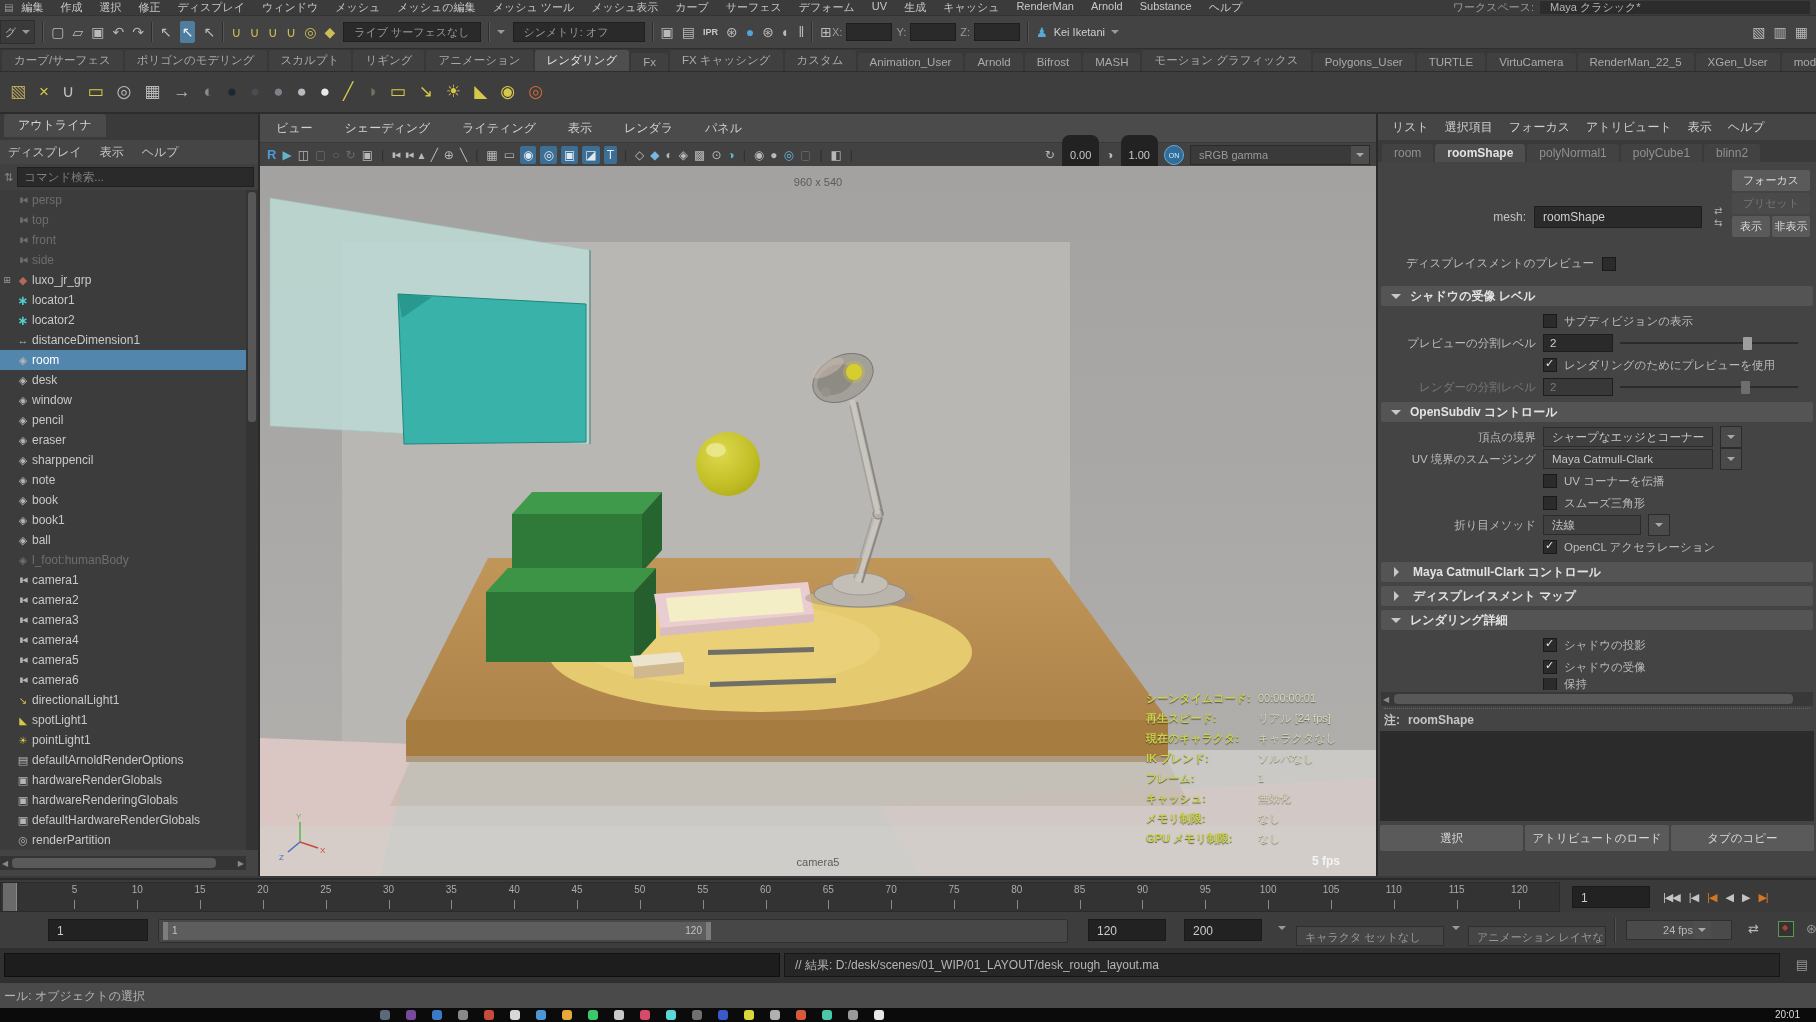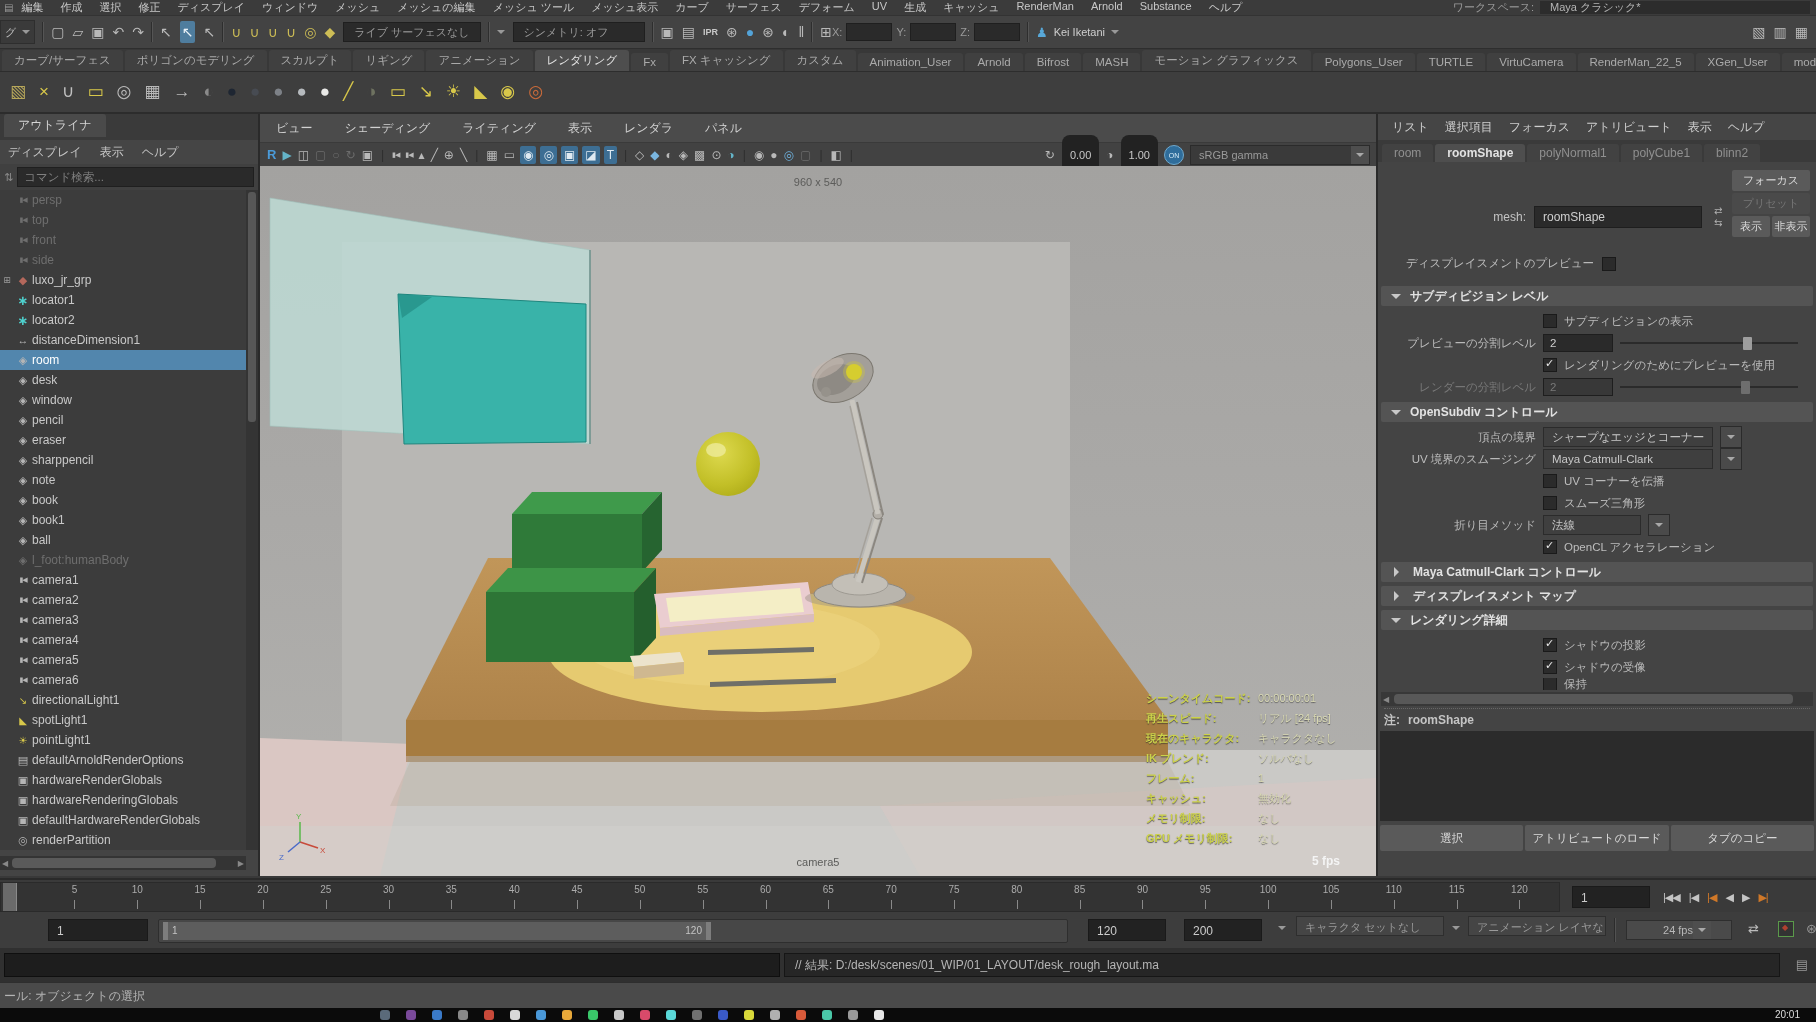--- a/index.html
+++ b/index.html
@@ -163,21 +163,21 @@
   
   #rangebar{position:absolute;left:0;top:912px;width:1816px;height:36px;background:#3d3d3d;}
   .rfield{position:absolute;top:7px;height:22px;background:#222;border:1px solid #1a1a1a;color:#ccc;font-size:12px;line-height:22px;padding-left:8px;box-sizing:border-box;}
   .rb-groove{position:absolute;left:158px;top:7px;width:908px;height:22px;background:#474747;border:1px solid #2e2e2e;border-radius:2px;}
   .rb-active{position:absolute;left:4px;top:2px;bottom:2px;width:548px;background:#5d5d5d;border-radius:2px;}
   .rb-active::before,.rb-active::after{content:"";position:absolute;top:0;bottom:0;width:5px;background:#7d7d7d;}
   .rb-active::before{left:0;} .rb-active::after{right:0;}
   .rb-s{position:absolute;left:9px;top:3px;font-size:10px;color:#c4c4c4;}
   .rb-e{position:absolute;right:9px;top:3px;font-size:10px;color:#c4c4c4;}
   .mini-dar{position:absolute;top:14px;width:0;height:0;border:4px solid transparent;border-top-color:#999;}
-  .rdd{position:absolute;top:4px;height:20px;background:#454545;border:1px solid #2e2e2e;color:#9a9a9a;font-size:11px;line-height:20px;padding-left:8px;box-sizing:border-box;white-space:nowrap;overflow:hidden;}
+  .rdd{position:absolute;top:14px;height:20px;background:#454545;border:1px solid #2e2e2e;color:#9a9a9a;font-size:11px;line-height:20px;padding-left:8px;box-sizing:border-box;white-space:nowrap;overflow:hidden;}
   .rsep{position:absolute;top:6px;width:1px;height:24px;background:#2c2c2c;border-right:1px solid #525252;}
   .rb-fpsdd{position:absolute;left:1626px;top:8px;width:106px;height:20px;background:#4a4a4a;border:1px solid #2e2e2e;display:flex;align-items:center;justify-content:center;color:#b8b8b8;font-size:11px;box-sizing:border-box;padding-left:16px;}
   .rb-loop{position:absolute;left:1748px;top:9px;color:#bbb;font-size:13px;}
   .rb-key{position:absolute;left:1778px;top:9px;width:16px;height:16px;background:#333;border:1px solid #5a9a4a;box-sizing:border-box;}
   .rb-key::after{content:"◆";position:absolute;left:3px;top:1px;font-size:8px;color:#b04030;}
   .rb-gear{position:absolute;left:1806px;top:9px;color:#999;font-size:13px;}
 
   
   #cmdline{position:absolute;left:0;top:948px;width:1816px;height:34px;background:#303030;}
   .cmd-in{position:absolute;left:4px;top:5px;width:776px;height:24px;background:#1d1d1d;border:1px solid #0f0f0f;box-sizing:border-box;}
@@ -800,21 +800,21 @@
       </div>
       <div class="disp-row">
         <span>ディスプレイスメントのプレビュー</span>
         <span class="cb"></span>
       </div>
     </div>
 
     <div class="ae-scroll">
       <div class="sech">
           <i class="tri d"></i>
-          <span>サブディビジョン レベル</span>
+          <span>シャドウの受像 レベル</span>
         </div>
       <div class="aerow">
           <span class="al"></span>
           <span class="cb"></span>
           <span class="cbl">サブディビジョンの表示</span>
         </div>
       <div class="aerow">
           <span class="al">プレビューの分割レベル</span>
           <span class="af">2</span>
           <span class="asl">

